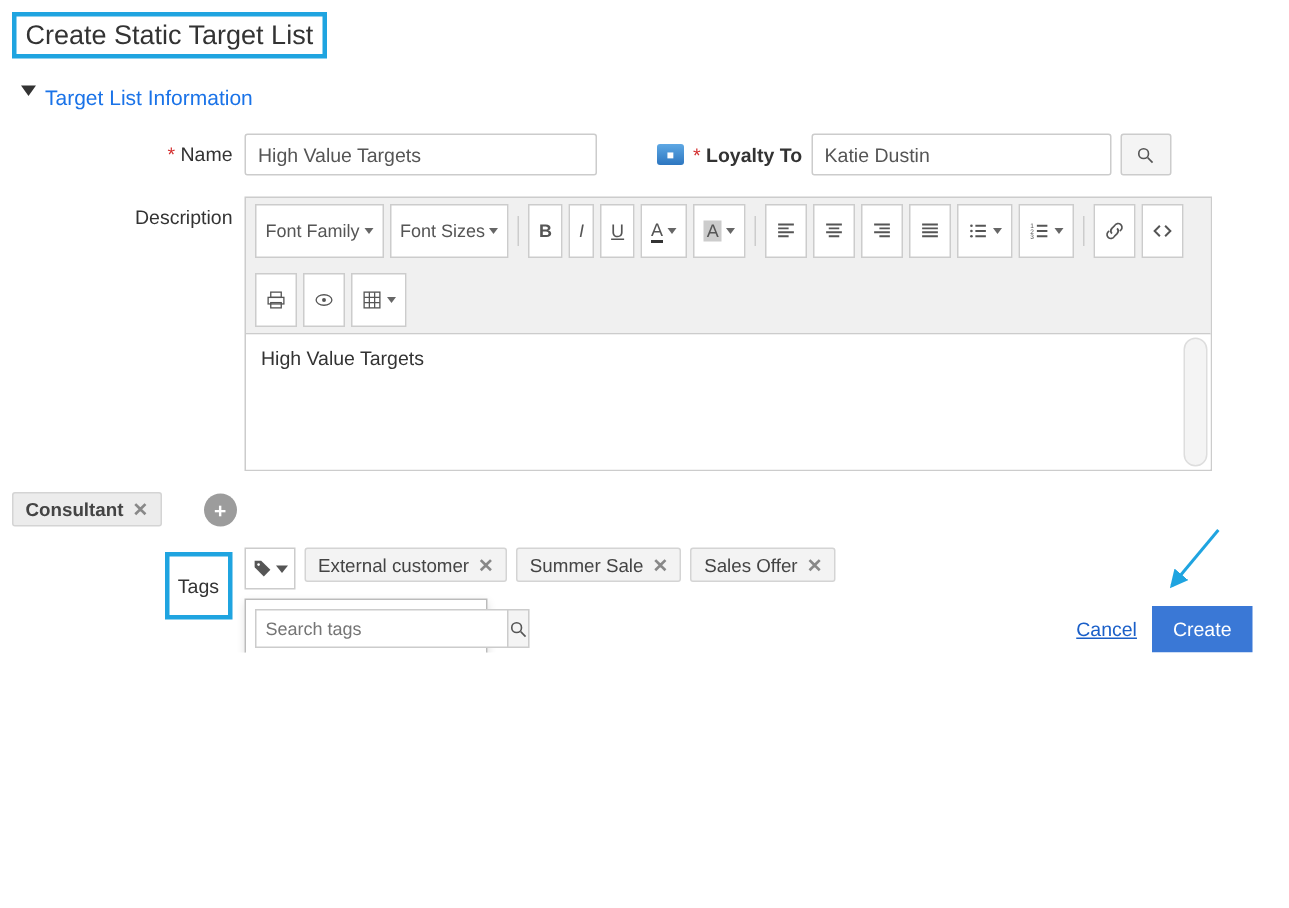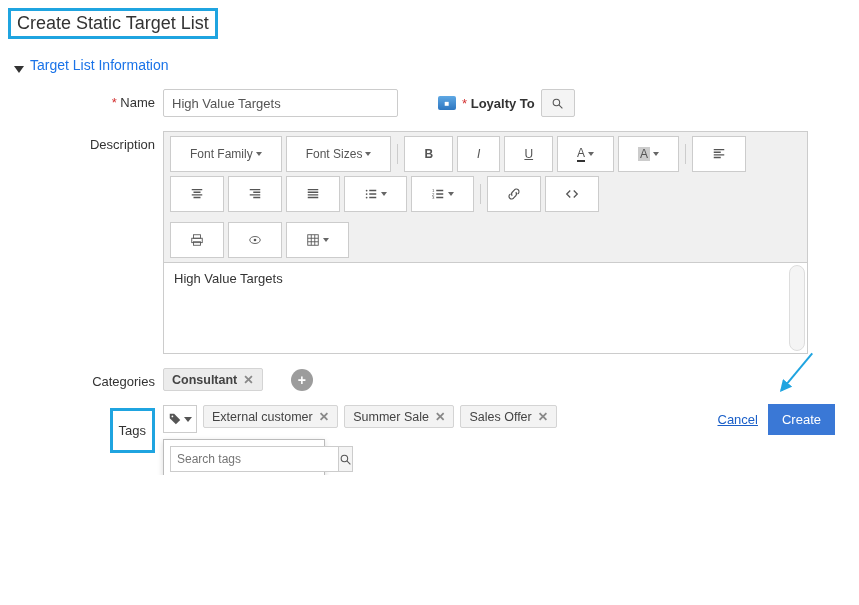--- a/index.html
+++ b/index.html
@@ -14,21 +14,21 @@
   }
   .page-title {
     font-size: 18px;
     padding: 2px 6px;
     border: 3px solid #1fa4e0;
     display: inline-block;
     margin-bottom: 18px;
   }
   .section-header {
     display: flex;
-    align-items: flex-end;
+    align-items: flex-start;
     gap: 6px;
     margin-left: 6px;
     margin-bottom: 16px;
   }
   .caret-down {
     width: 0; height: 0;
     border-left: 5px solid transparent;
     border-right: 5px solid transparent;
     border-top: 7px solid #333;
   }
@@ -64,21 +64,21 @@
   }
   .mag { width:13px; height:13px; }
   .editor { width:645px; border:1px solid #ccc; }
   .toolbar {
     background:#f0f0f0; border-bottom:1px solid #ccc;
     padding:4px 6px; display:flex; flex-wrap:wrap; gap:4px; align-items:center;
   }
   .tbtn, .tsel {
     border:1px solid #ccc; background:#fff; height:36px;
     display:inline-flex; align-items:center; justify-content:center;
-    padding:0 19px; font-size:12px; color:#555; cursor:pointer;
+    padding:0 6px; font-size:12px; color:#555; cursor:pointer;
   }
   .tsep { width:1px; height:20px; background:#ccc; margin:0 2px; }
   .tbtn svg { width:14px; height:14px; }
   .editor-body {
     position:relative; height:90px; padding:8px 10px; font-size:13px; color:#333;
     background:#fff; overflow:auto;
   }
   .editor-scrollbar{
      position:absolute; right:2px; top:2px; bottom:2px; width:16px;
      background:#f4f4f4; border:1px solid #ddd; border-radius:8px;
@@ -150,20 +150,21 @@
   
   <div class="row">
     <div class="label">
       <span class="req">*</span> <span>Name</span>
     </div>
     <div class="name-wrap">
       <input class="txt-input" style="width: 235px;" value="High Value Targets">
       <div class="assigned-wrap">
         <span class="id-icon">■</span>
         <span><span class="req">*</span> <b>Loyalty To</b></span>
+        <input class="txt-input" style="width: 200px;" value="Katie Dustin">
         <div class="search-btn">
           <svg class="mag" viewBox="0 0 24 24">
               <circle cx="10" cy="10" r="6" stroke="#555" stroke-width="2" fill="none"></circle>
               <line x1="15" y1="15" x2="21" y2="21" stroke="#555" stroke-width="2"></line>
             </svg>
         </div>
       </div>
     </div>
   </div>
 
@@ -273,21 +274,20 @@
       </div>
       <div class="editor-body">
         <span>High Value Targets</span>
         <div class="editor-scrollbar"></div>
       </div>
     </div>
   </div>
 
   
   <div class="row">
-    <div class="label">Categories</div>
     <div style="display:flex;align-items:center;gap:24px;">
       <span class="chip">
         <span>Consultant</span>
         <span class="x">✕</span>
       </span>
       <span class="add-circle">+</span>
     </div>
   </div>
 
   

